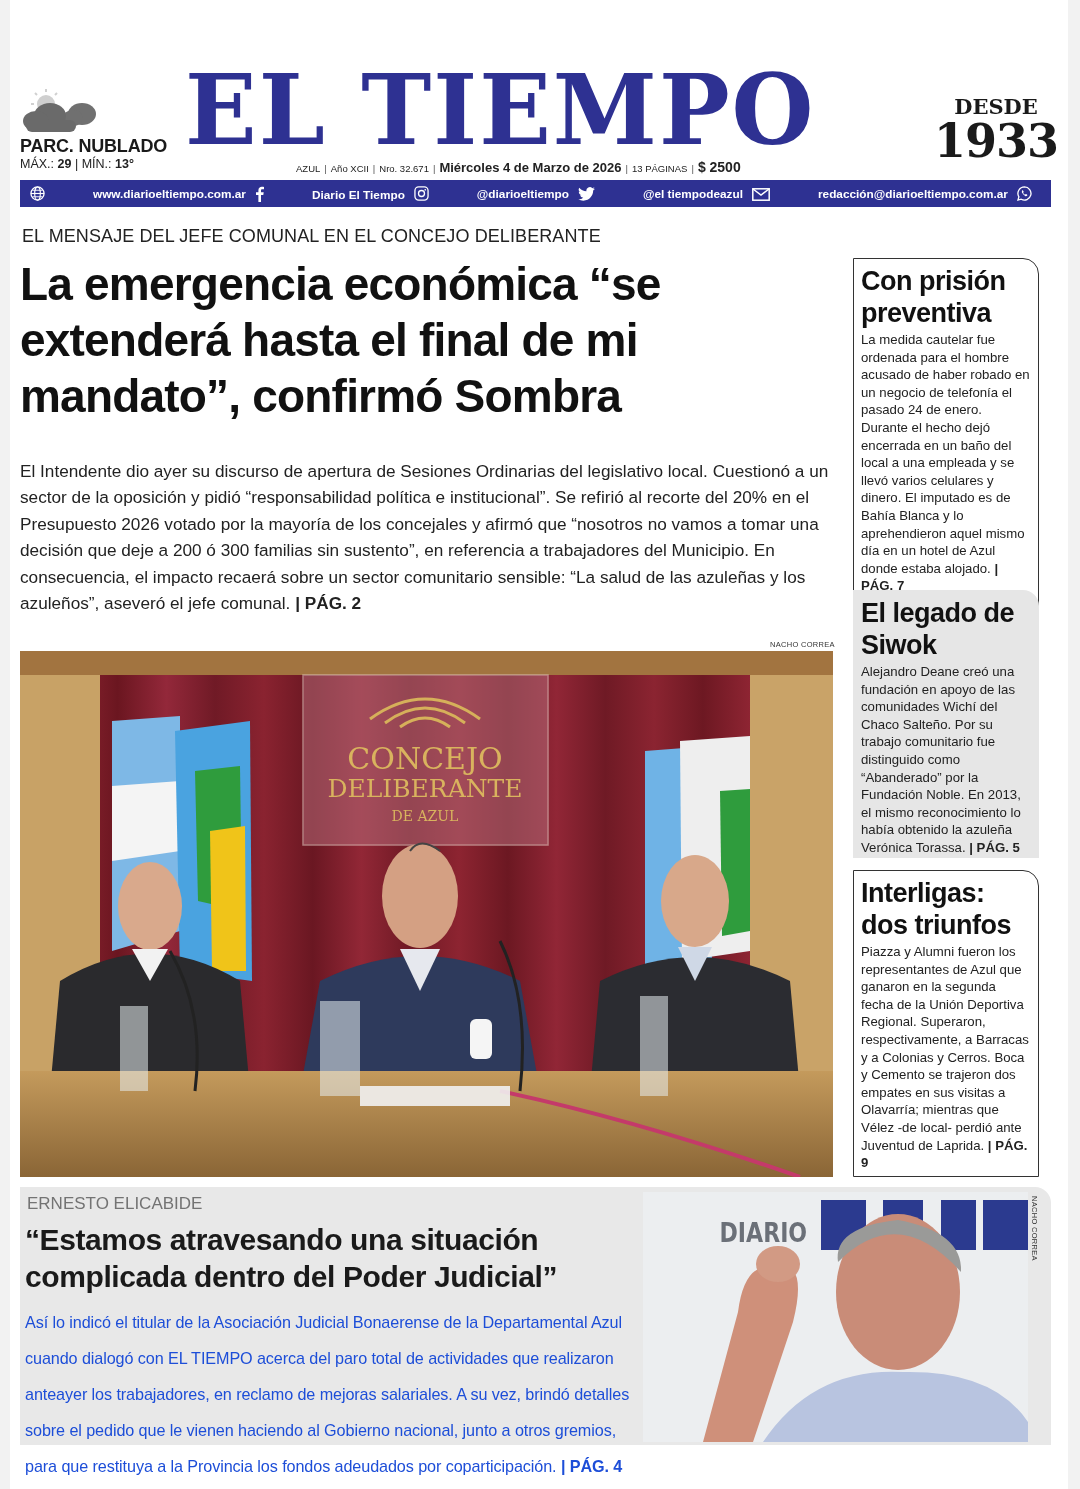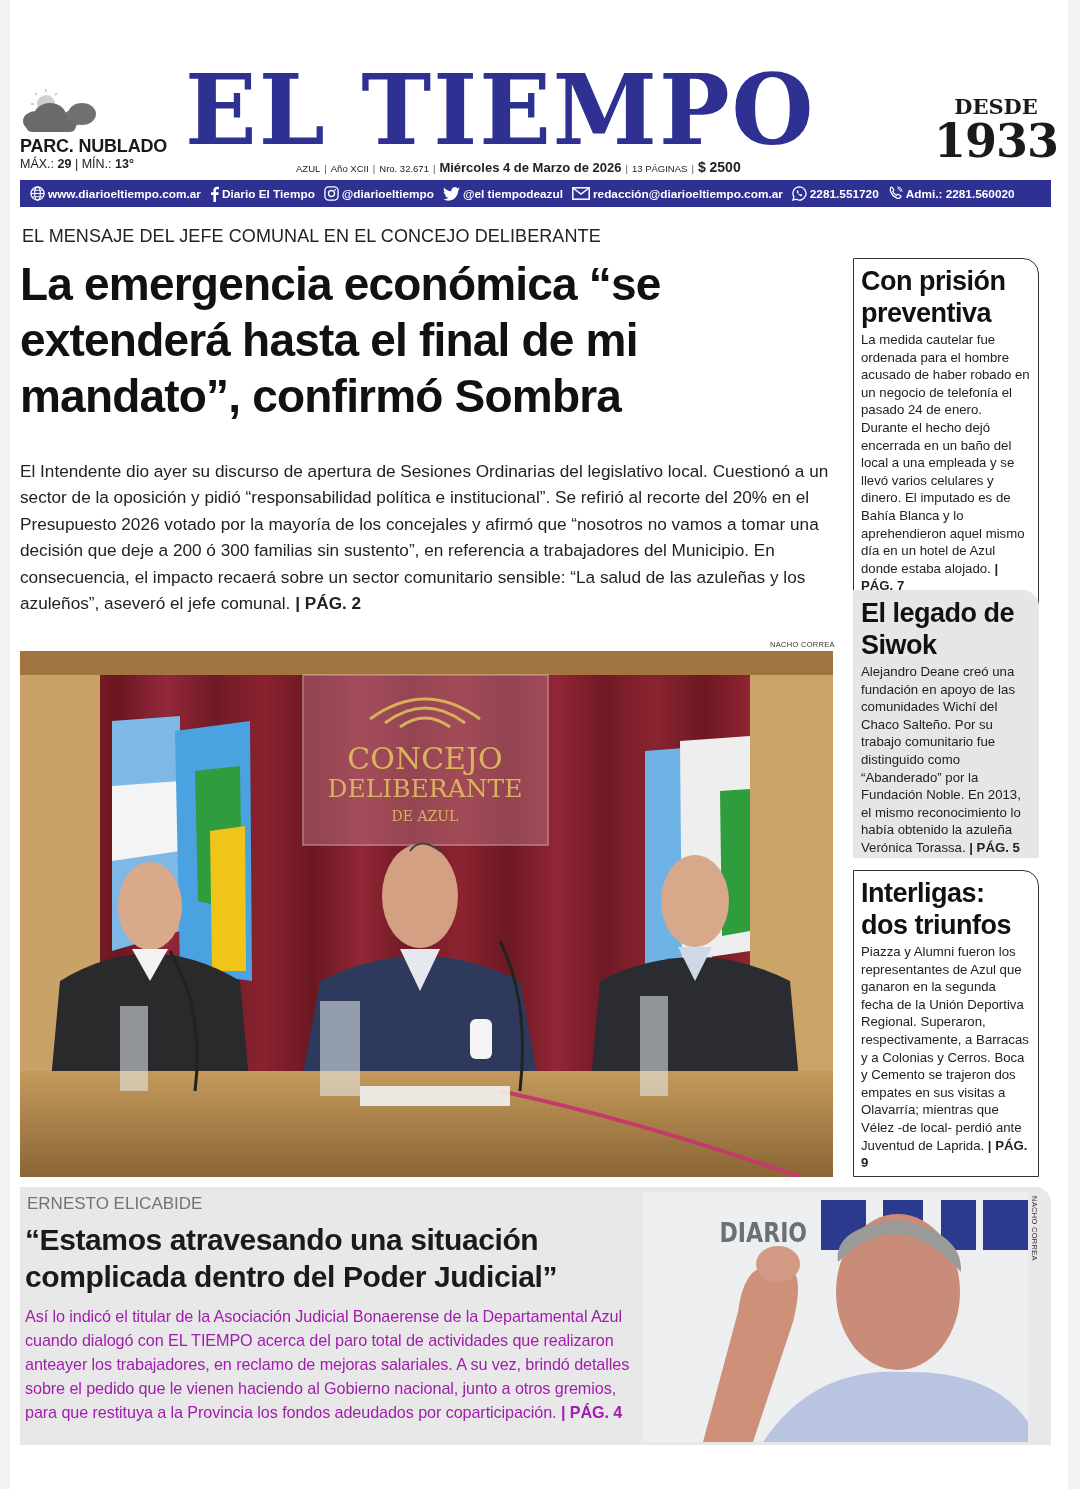--- a/index.html
+++ b/index.html
@@ -16,21 +16,21 @@
   .logo { left:185px; top:62px; width:700px; height:96px; font-family:"DejaVu Serif", serif; font-weight:900; font-size:98px; line-height:96px; color:#2e3192; letter-spacing:2px; transform:scaleX(0.96); transform-origin:left top; white-space:nowrap; }
   .since { right:22px; top:96px; text-align:center; font-family:"DejaVu Serif", serif; font-weight:bold; }
   .since-label { font-size:21px; line-height:22px; }
   .since-year { font-size:46px; line-height:46px; letter-spacing:-1px; }
   .issue-line { left:296px; top:159px; font-size:9.5px; color:#222; white-space:nowrap; }
   .issue-line .date { font-weight:bold; font-size:13px; }
   .issue-line .price { font-weight:bold; font-size:14px; }
   .issue-line .sep { margin:0 4px; color:#555; }
 
   .contact-bar { left:20px; top:180px; width:1031px; height:27px; background:#2e3192; color:#fff; display:flex; align-items:center; padding-left:10px; box-sizing:border-box; font-size:11.8px; font-weight:bold; white-space:nowrap; }
-  .contact-item { display:flex; align-items:center; margin-right:9px; }
+  .contact-item { display:flex; align-items:flex-end; margin-right:9px;gap:45px; }
   .contact-item svg { margin-right:3px; }
 
   
   .kicker { left:22px; top:226px; font-size:18px; color:#222; letter-spacing:0.1px; }
   .headline { left:20px; top:256px; width:820px; font-size:46px; line-height:56px; font-weight:bold; letter-spacing:-0.8px; color:#111; }
   .lead { left:20px; top:458px; width:820px; font-size:17.2px; line-height:26.4px; color:#222; }
   .lead b { font-weight:bold;text-align:right; }
   .credit { font-size:7.5px; color:#333; letter-spacing:0.3px; }
   .photo-main { left:20px; top:651px; width:813px; height:526px; overflow:hidden; background:#8b5cf6; }
 
@@ -38,21 +38,21 @@
   .side { left:853px; width:186px; box-sizing:border-box; border:1.5px solid #333; border-top-right-radius:16px; padding:6px 7px 6px 7px; background:#fff; }
   .side.gray { background:#e6e6e6; border:none; padding:7px 8px; }
   .side-title { font-size:27px; line-height:32px; font-weight:bold; letter-spacing:-0.5px; color:#111; }
   .side-body { font-size:13.2px; line-height:17.6px; color:#222; margin-top:2px; }
   .side-body b { font-weight:bold; }
 
   
   .bottom-box { left:20px; top:1187px; width:1031px; height:258px; background:#e8e8e8; border-top-right-radius:16px; }
   .b-kicker { left:27px; top:1194px; font-size:17px; color:#737373; }
   .b-headline { left:25px; top:1221px; width:620px; font-size:30px; line-height:37px; font-weight:bold; letter-spacing:-0.4px; color:#1a1a1a; }
-  .b-body { left:25px; top:1304px; width:620px; font-size:16.2px; line-height:24px; color:#a21caf; letter-spacing:-0.1px; }
+  .b-body { left:25px; top:1304px; width:620px; font-size:16.2px; line-height:36px; color:#1d4ed8; letter-spacing:-0.1px; }
   .b-body b { font-weight:bold; }
   .photo-b { left:643px; top:1192px; width:385px; height:250px; overflow:hidden; background:#e9ecef; }
   .credit-vert { left:1030px; top:1196px; writing-mode:vertical-rl; font-size:7.5px; color:#333; letter-spacing:0.3px; }
 </style>
 </head>
 <body>
 
 <div class="page"></div>
 
 <div class="abs weather">

